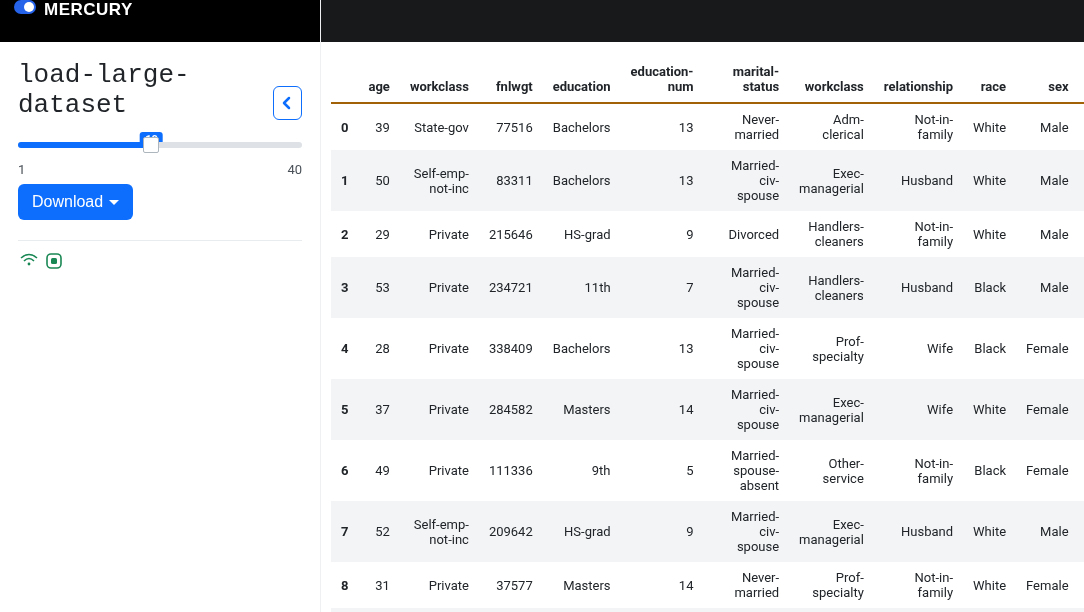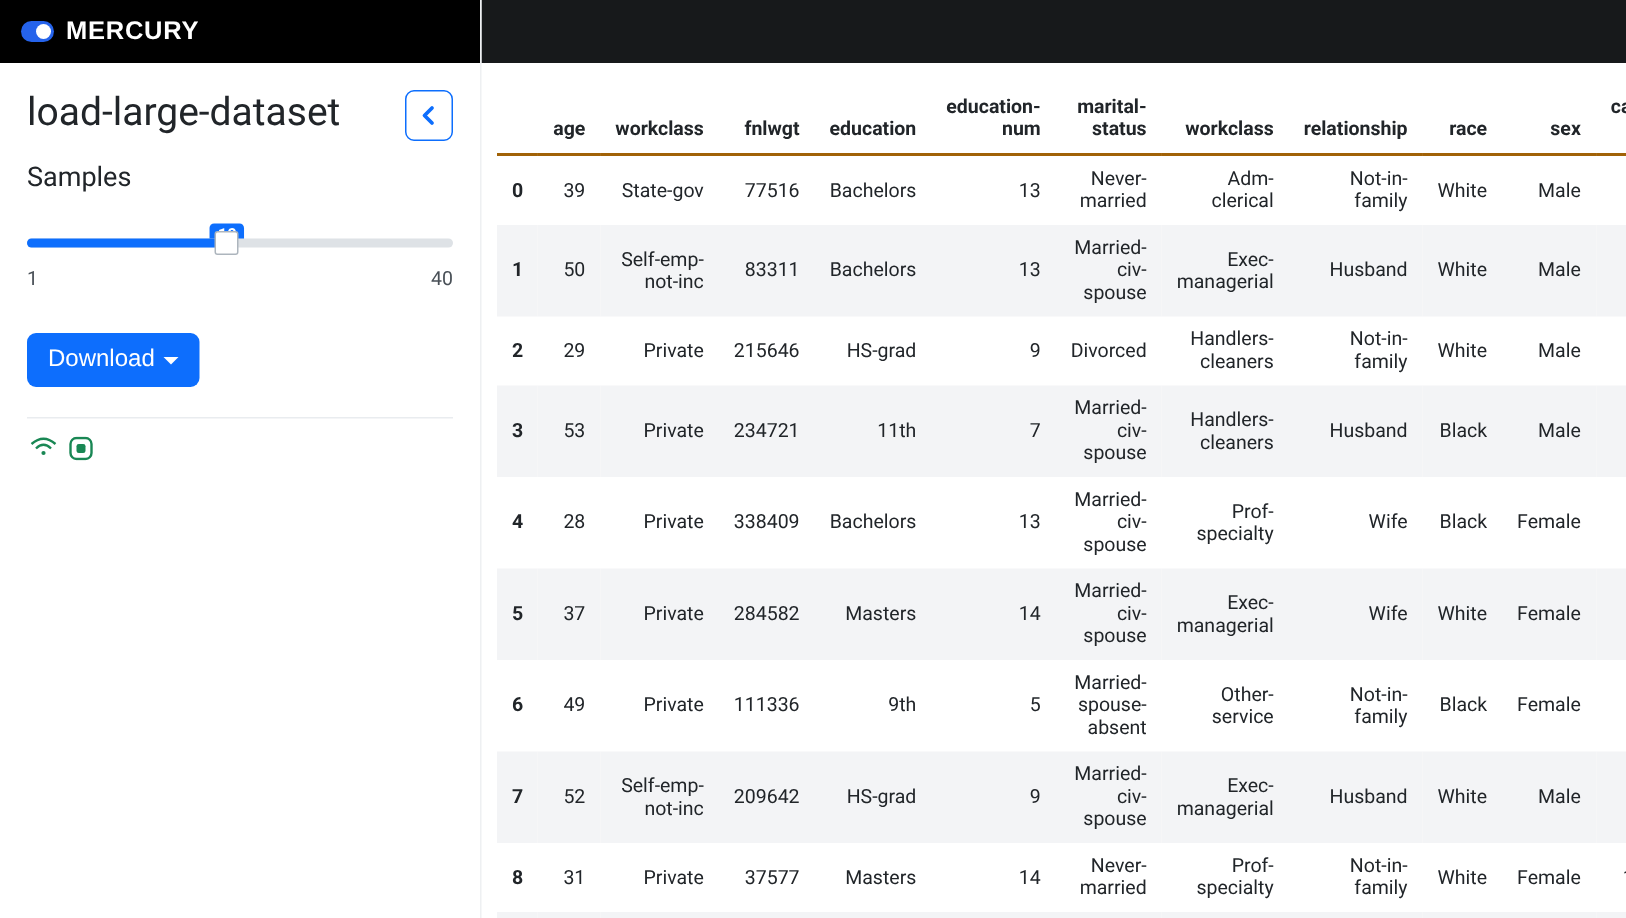--- a/index.html
+++ b/index.html
@@ -1,51 +1,51 @@
 <!DOCTYPE html>
 <html><head>
 <meta charset="utf-8">
 <style>
   * { box-sizing: border-box; margin: 0; padding: 0; }
   html, body { width: 1084px; height: 612px; font-family: -apple-system, BlinkMacSystemFont, "Segoe UI", Roboto, Arial, sans-serif; overflow: hidden; background: #fff; }
   .app { display: flex; height: 100%; }
   .sidebar { width: 320px; background: #fff; display: flex; flex-direction: column; }
-  .topbar { height: 42px; background: #000; display: flex; align-items: center; padding: 0 14px; gap: 8px; }
+  .topbar { height: 42px; background: #000; display: flex; align-items: flex-start; padding: 0 14px; gap: 8px; }
   .logo-icon { width: 22px; height: 14px; background: #2563eb; border-radius: 7px; position: relative; }
   .logo-icon::after { content: ""; position: absolute; right: 2px; top: 2px; width: 10px; height: 10px; background: #fff; border-radius: 50%; }
   .logo-text { color: #fff; font-weight: 800; font-size: 17px; letter-spacing: 0.5px; font-family: "Segoe UI", Arial, sans-serif; }
   .side-body { padding: 18px 18px 0 18px; }
-  .title-row { display: flex; align-items: flex-start; justify-content: space-between; }
+  .title-row { display: flex; align-items: flex-end; justify-content: space-between; font-family: Liberation Mono, monospace; }
   .page-title { font-size: 26px; font-weight: 400; color: #212529; }
   .collapse-btn { width: 32px; height: 34px; border: 1px solid #0d6efd; border-radius: 6px; display: flex; align-items: center; justify-content: center; background: #fff; cursor: pointer; }
   .collapse-btn svg { stroke: #0d6efd; }
   .section-label { font-size: 18px; color: #212529; margin-top: 14px; margin-bottom: 8px; font-weight: 400; }
   .slider-wrap { position: relative; height: 40px; }
   .slider-track { position: absolute; top: 22px; left: 0; right: 0; height: 6px; background: #dee2e6; border-radius: 3px; }
   .slider-fill { position: absolute; top: 22px; left: 0; width: 47%; height: 6px; background: #0d6efd; border-radius: 3px; }
   .slider-thumb { position: absolute; top: 17px; left: 47%; width: 16px; height: 16px; background: #fff; border: 1px solid #adb5bd; border-radius: 2px; transform: translateX(-50%); cursor: pointer; }
   .slider-badge { position: absolute; top: 12px; left: 47%; transform: translateX(-50%); background: #0d6efd; color: #fff; font-size: 11px; font-weight: 700; padding: 1px 5px; border-radius: 3px; }
   .slider-minmax { display: flex; justify-content: space-between; font-size: 13px; color: #495057; margin-top: 2px; }
-  .download-btn { margin-top: 28px; background: #0d6efd; color: #fff; border: none; border-radius: 6px; padding: 9px 14px; font-size: 16px; display: inline-flex; align-items: center; gap: 6px; cursor: pointer; }
+  .download-btn { margin-top: 7px; background: #0d6efd; color: #fff; border: none; border-radius: 6px; padding: 9px 14px; font-size: 16px; display: inline-flex; align-items: center; gap: 6px; cursor: pointer; }
   .caret-down { width: 0; height: 0; border-left: 5px solid transparent; border-right: 5px solid transparent; border-top: 5px solid #fff; }
   .divider { border-top: 1px solid #e9ecef; margin: 20px 0 12px 0; }
   .status-icons { display: flex; gap: 8px; padding-left: 2px; }
   .status-icons svg { display: block; }
   .main { flex: 1; background: #fff; overflow: hidden; display: flex; flex-direction: column; border-left: 1px solid #eef0f2; }
   .main-topbar { height: 42px; background: #17191b; }
   .table-wrap { flex: 1; overflow: auto; padding: 14px 10px 0 10px; }
   table { border-collapse: collapse; font-size: 13px; color: #212529; }
   th, td { padding: 8px 10px; text-align: right; white-space: nowrap; }
   th { font-weight: 700; border-bottom: 2px solid #a16207; vertical-align: bottom; }
   th .wrap, td .wrap { white-space: normal; display: inline-block; text-align: right; }
   td.idx { font-weight: 700; }
   tbody tr.alt { background: #f3f4f6; }
   tbody td { border-bottom: none; }
   .col-edu-num .wrap { max-width: 68px; }
-  .col-marital .wrap { max-width: 60px; }
+  .col-marital .wrap { max-width: 60px; margin-left: 15px; }
   .col-occ .wrap { max-width: 80px; }
   .col-rel .wrap { max-width: 90px; }
   .col-workclass .wrap { max-width: 80px; }
   .col-cap .wrap { max-width: 52px; }
 </style>
 </head>
 <body>
 
 <div class="app">
   <div class="sidebar">
@@ -55,21 +55,20 @@
     </div>
     <div class="side-body">
       <div class="title-row">
         <div class="page-title">load-large-dataset</div>
         <div class="collapse-btn">
           <svg width="12" height="14" viewBox="0 0 12 14" fill="none">
               <path d="M8 2 L3 7 L8 12" stroke-width="2.5" stroke-linecap="round" stroke-linejoin="round"></path>
             </svg>
         </div>
       </div>
-      <div class="section-label">Samples</div>
       <div class="slider-wrap">
         <div class="slider-badge">10</div>
         <div class="slider-track"></div>
         <div class="slider-fill"></div>
         <div class="slider-thumb"></div>
       </div>
       <div class="slider-minmax">
         <span>1</span>
         <span>40</span>
       </div>

